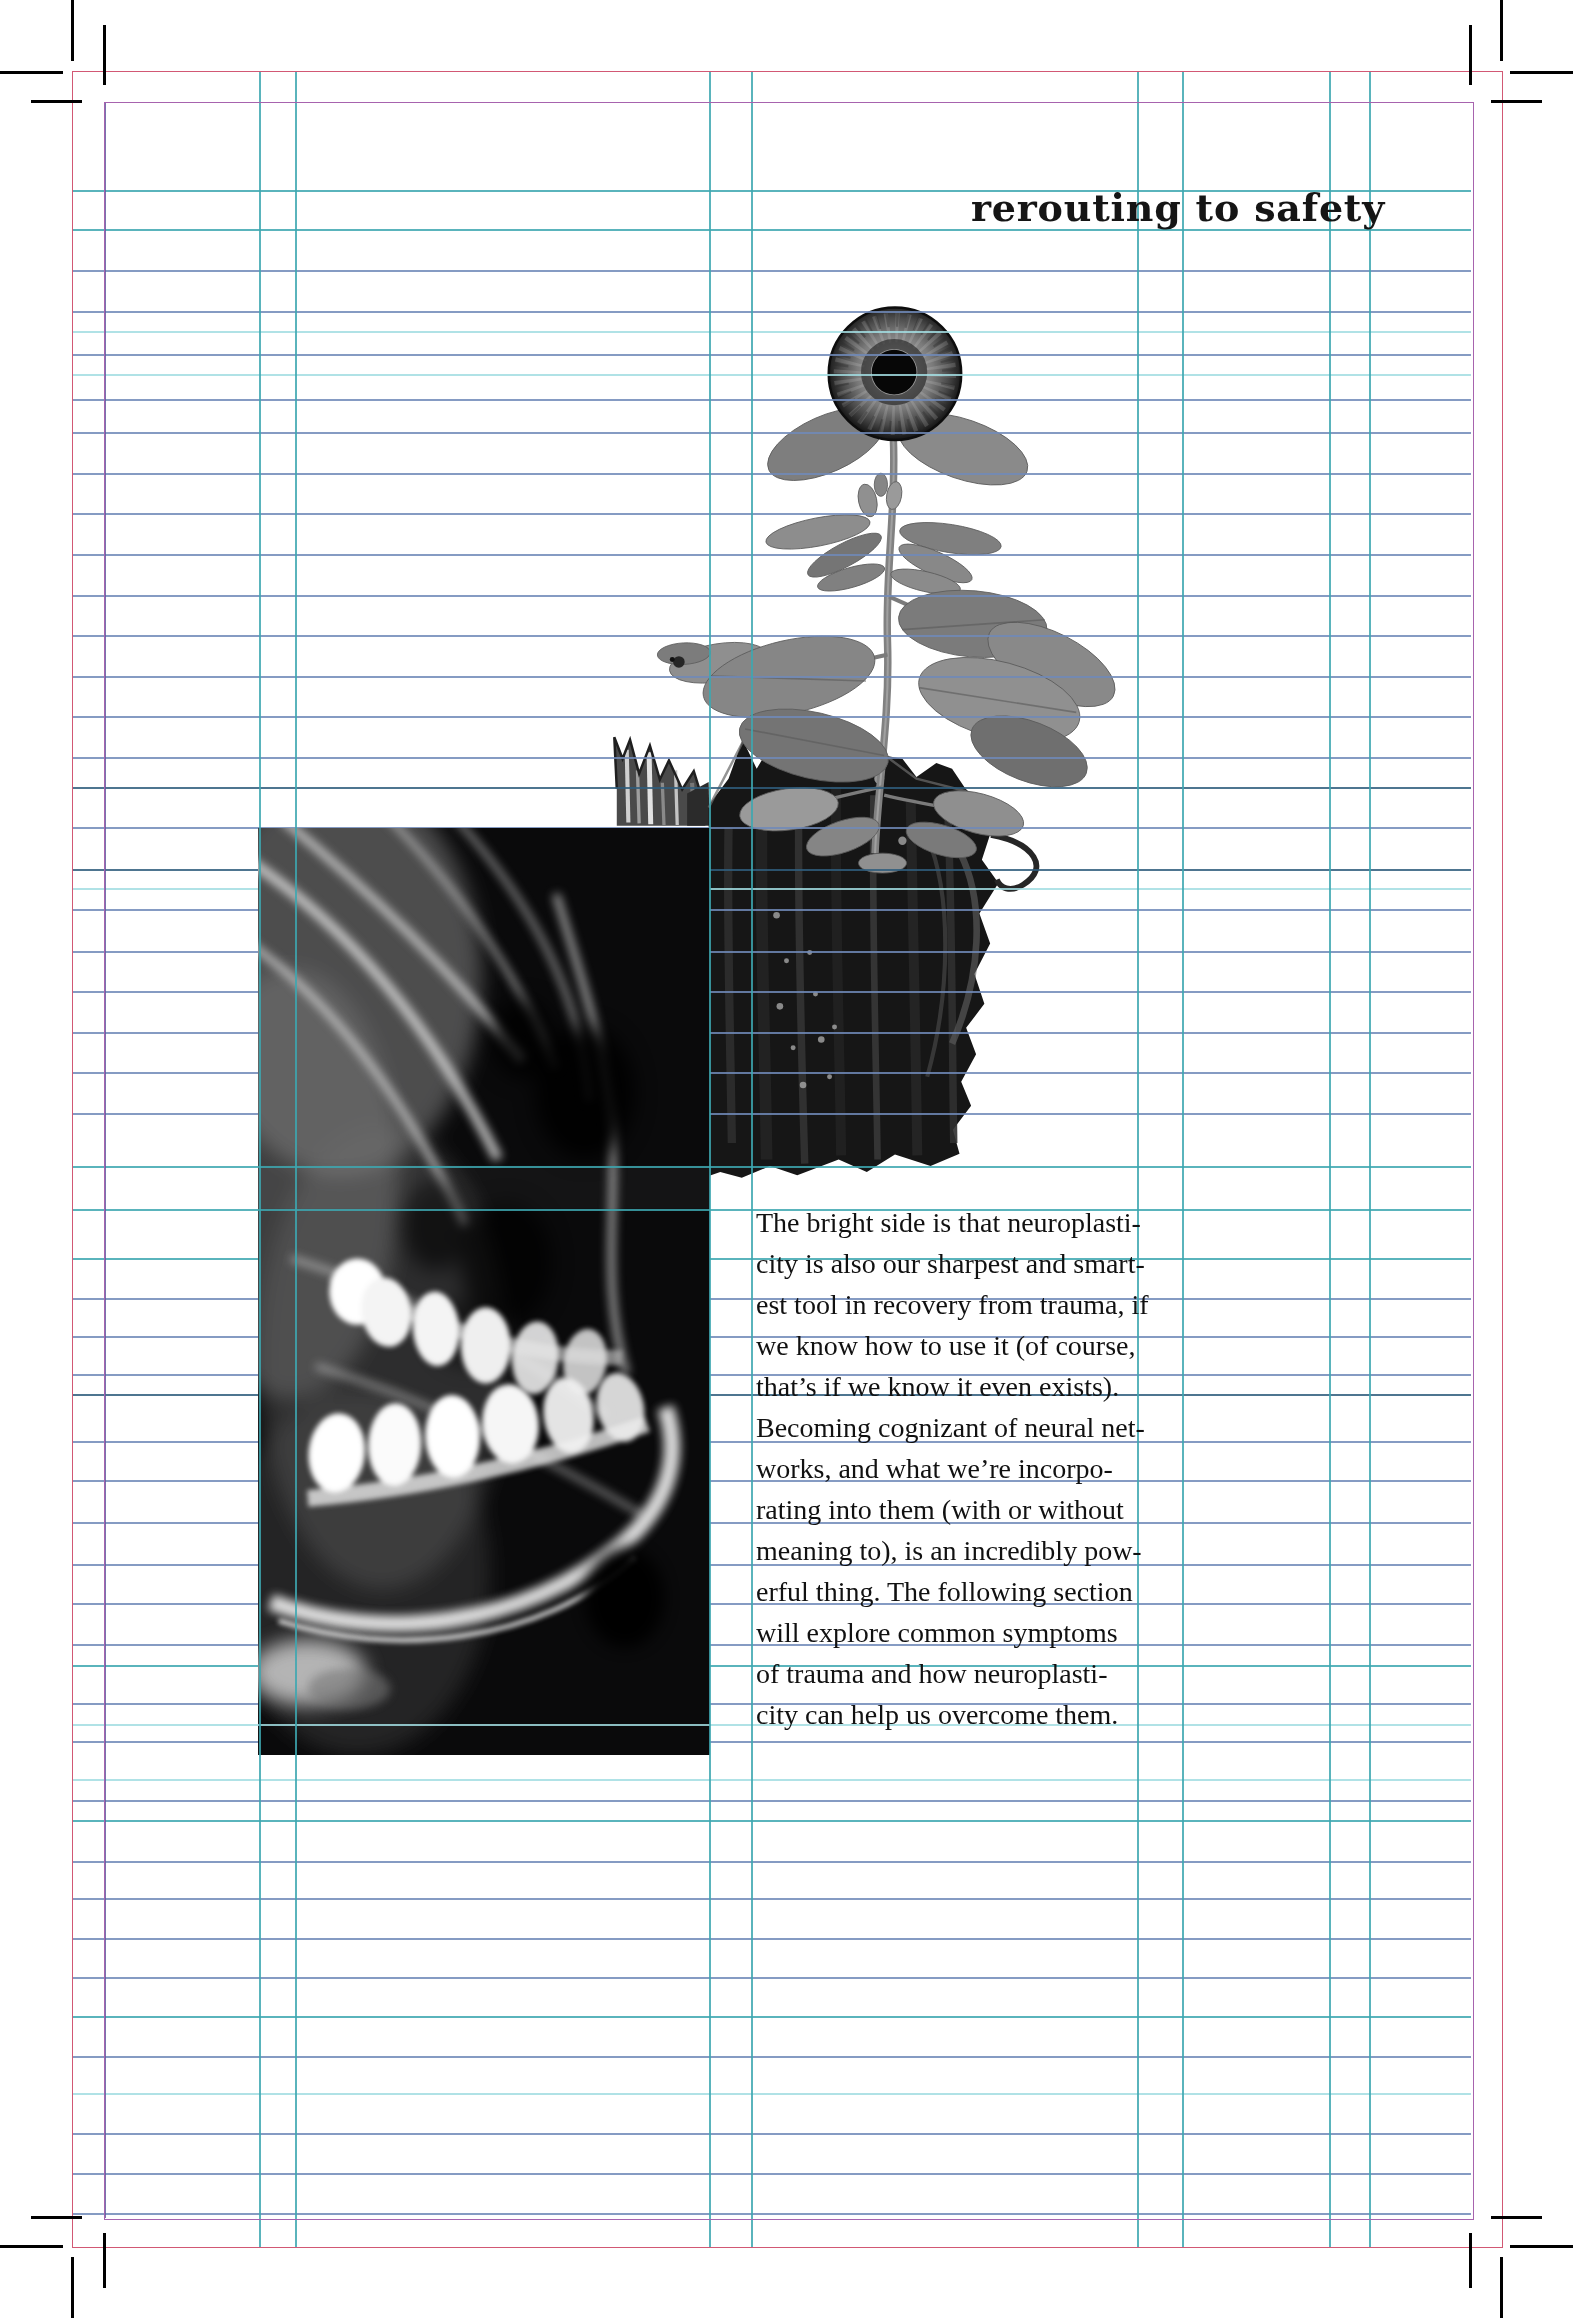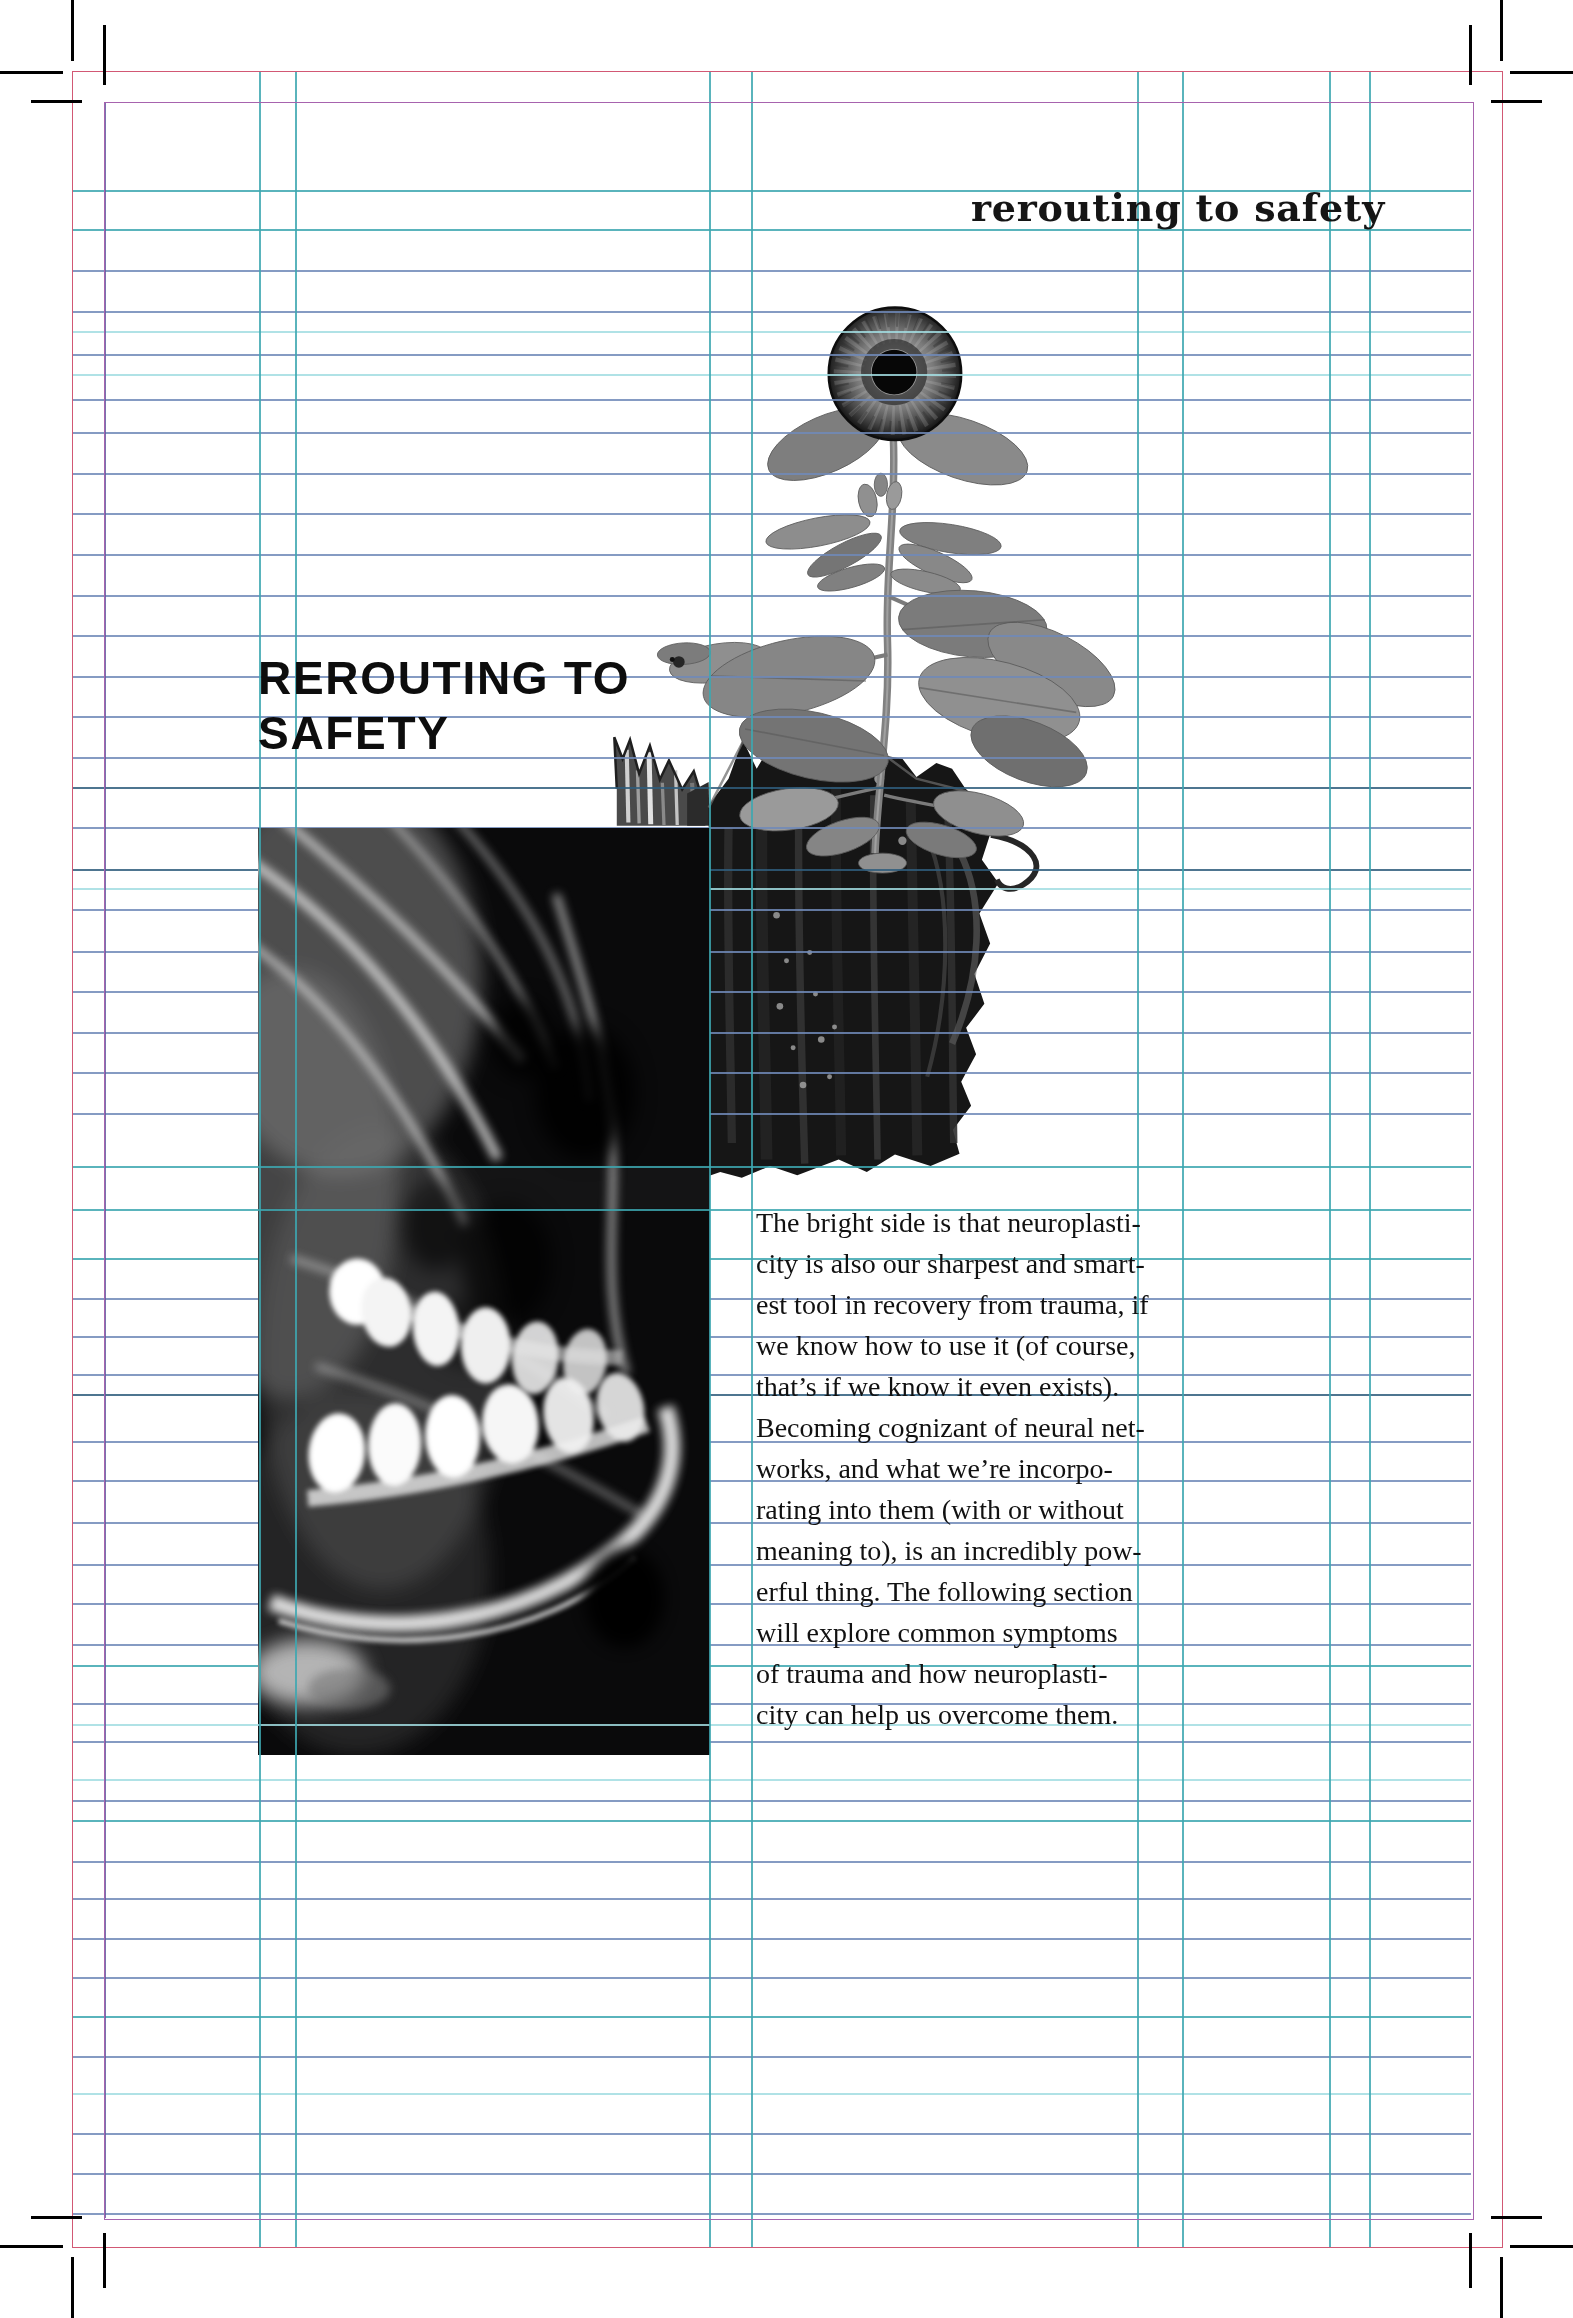--- a/index.html
+++ b/index.html
@@ -297,22 +297,20 @@
       <div class="mark" style="left: 31px; top: 2216px; width: 51px; height: 2.5px;"></div>
       <div class="mark" style="left: 103px; top: 2233px; width: 2.5px; height: 55px;"></div>
       <div class="mark" style="left: 1510px; top: 2245px; width: 63px; height: 2.5px;"></div>
       <div class="mark" style="left: 1500px; top: 2257px; width: 2.5px; height: 61px;"></div>
       <div class="mark" style="left: 1491px; top: 2216px; width: 51px; height: 2.5px;"></div>
       <div class="mark" style="left: 1469px; top: 2233px; width: 2.5px; height: 55px;"></div>
     </div>
 
   <div id="text-layer" class="layer">
     <div class="running-header">rerouting to safety</div>
-    <div class="page-title">REROUTING TO
-SAFETY</div>
     <div class="body-text">The bright side is that neuroplasti-
 city is also our sharpest and smart-
 est tool in recovery from trauma, if
 we know how to use it (of course,
 that’s if we know it even exists).
 Becoming cognizant of neural net-
 works, and what we’re incorpo-
 rating into them (with or without
 meaning to), is an incredibly pow-
 erful thing. The following section

